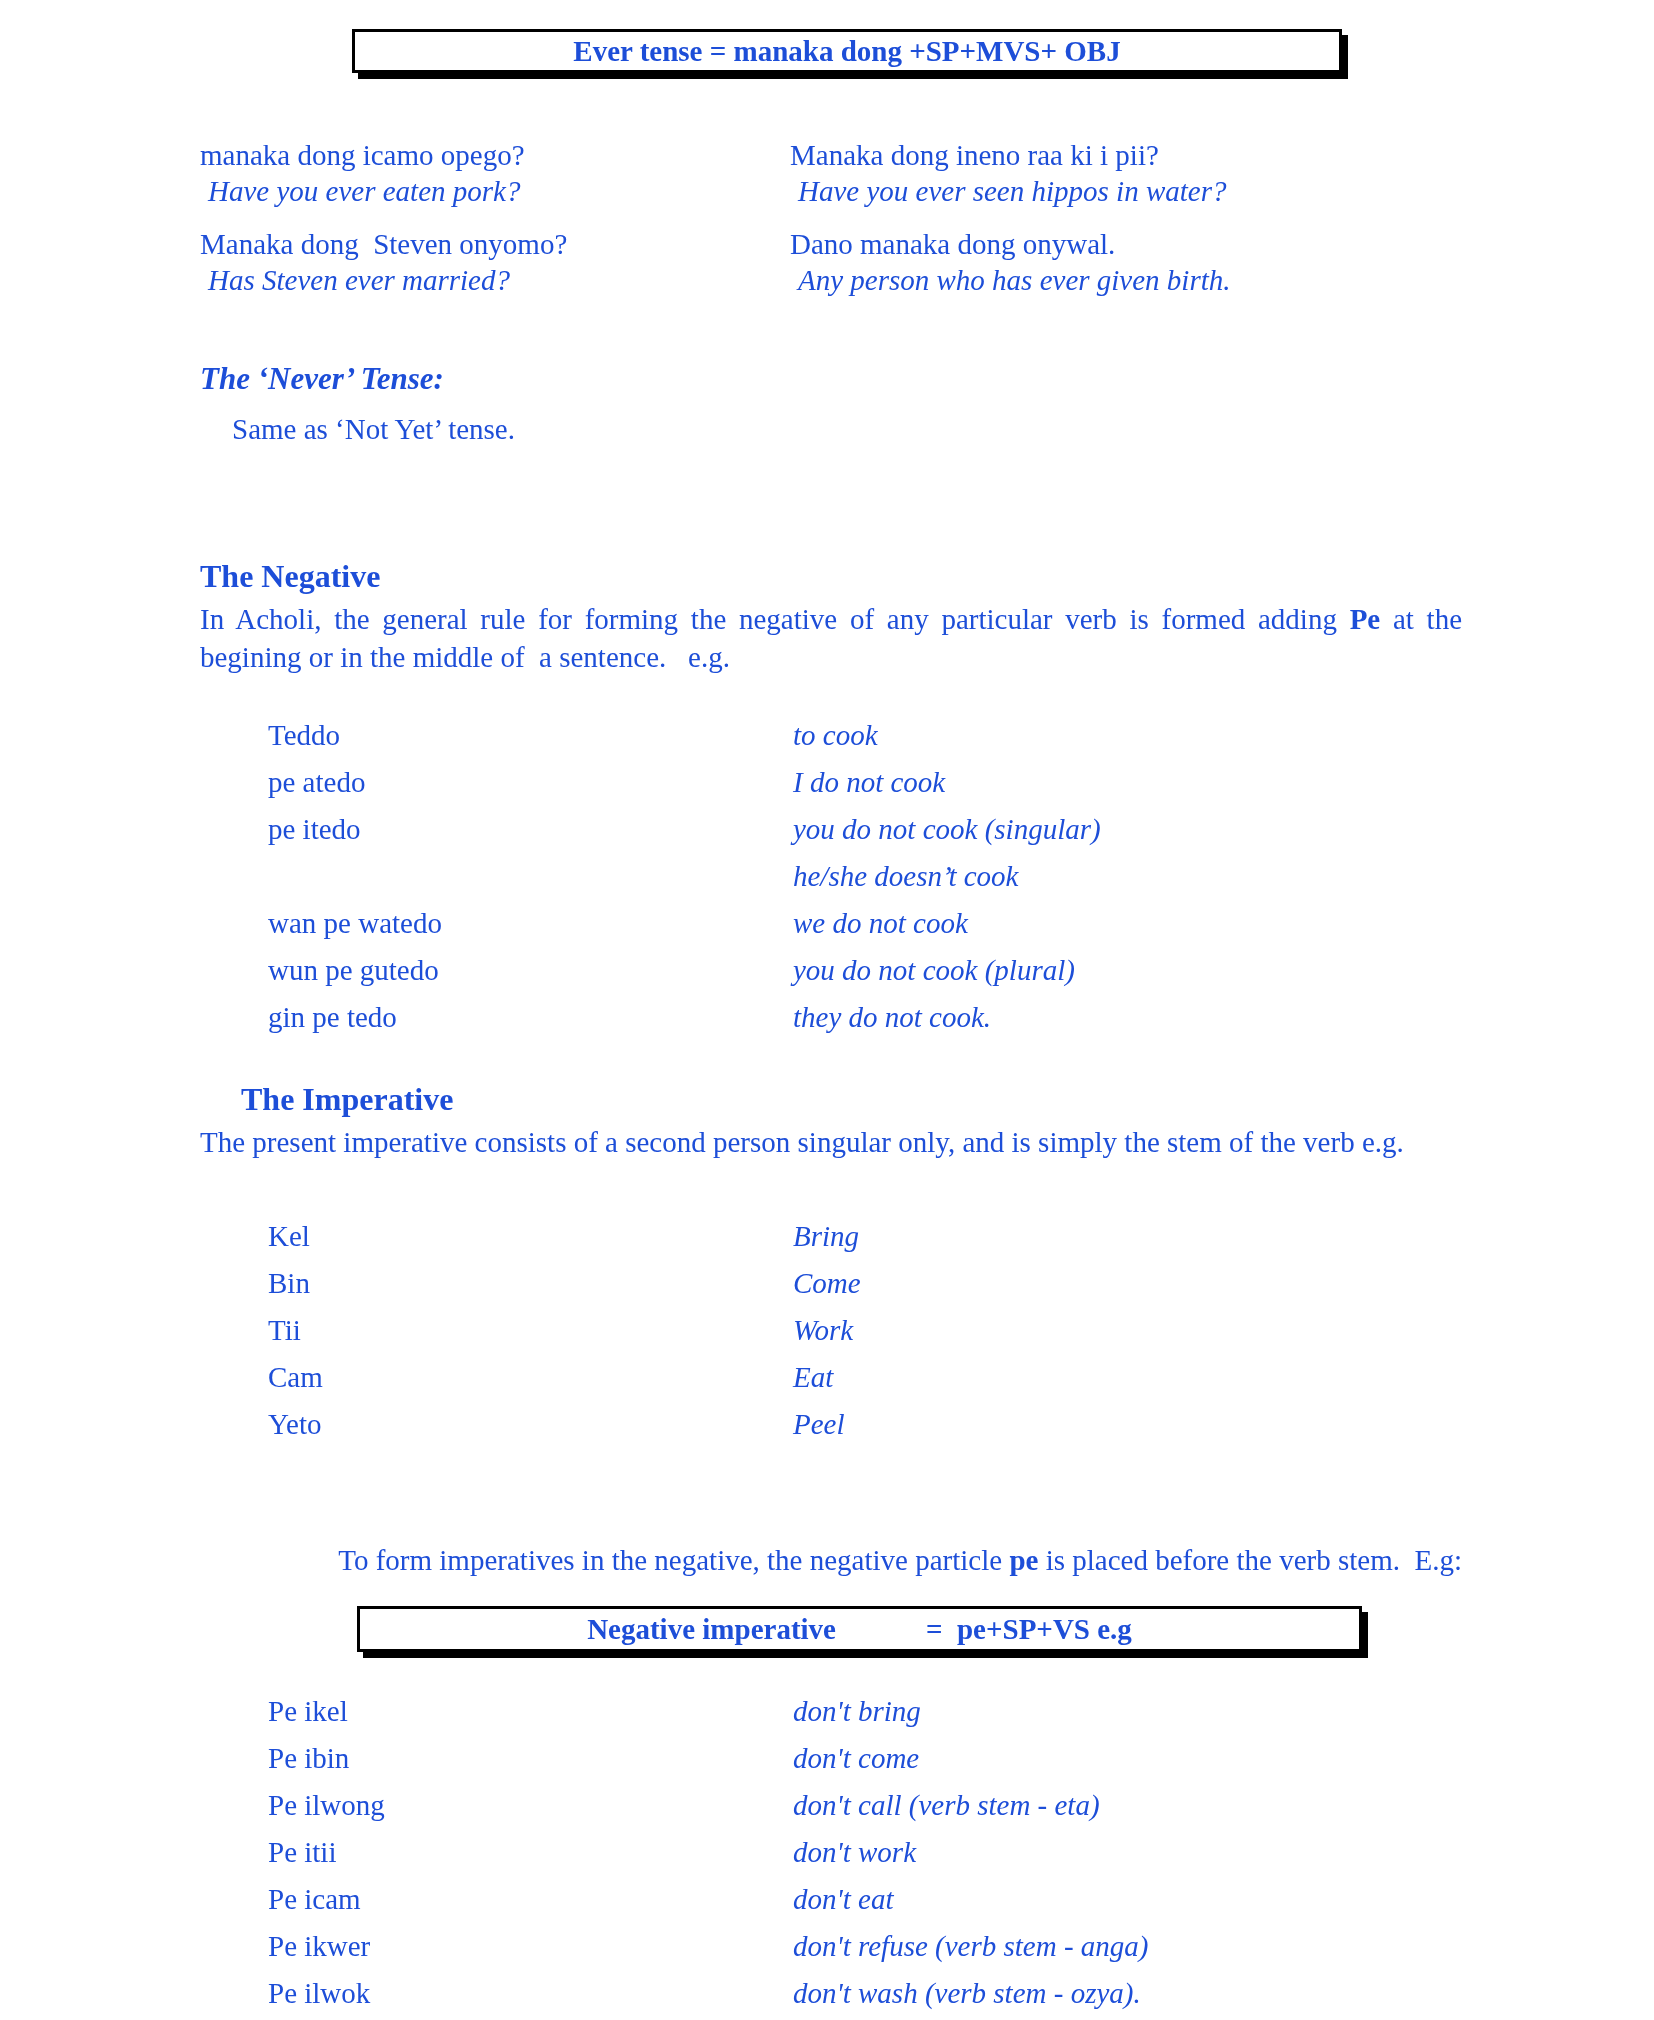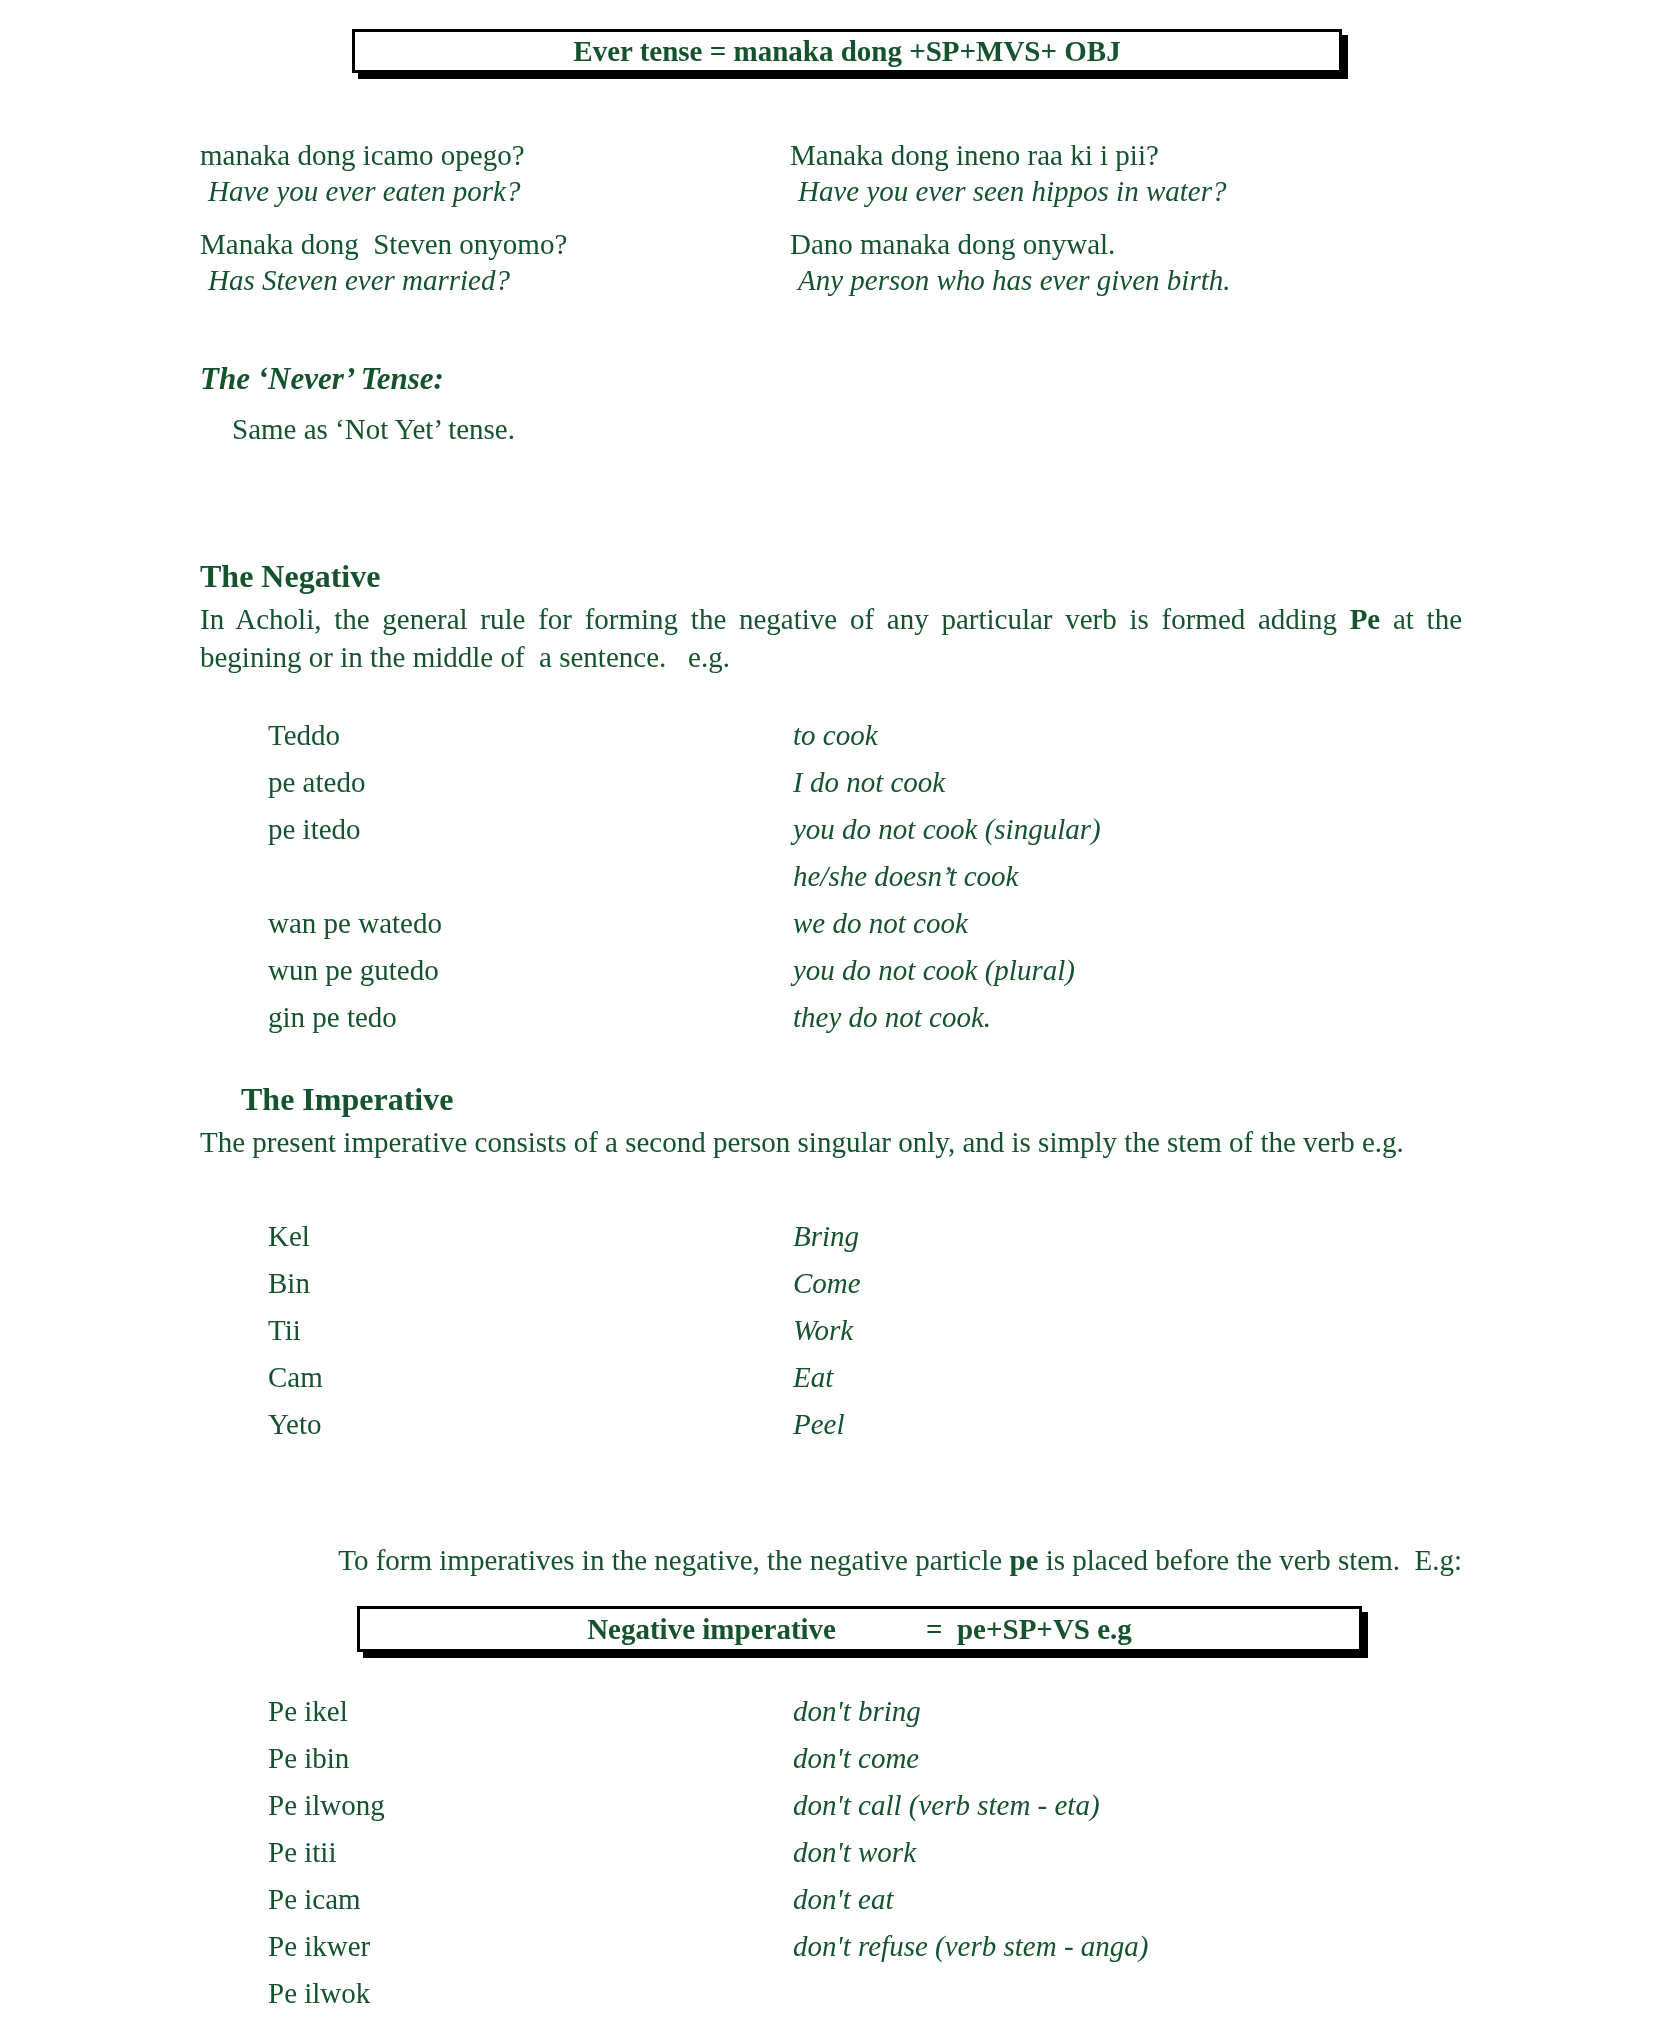--- a/index.html
+++ b/index.html
@@ -1,21 +1,21 @@
 <!DOCTYPE html>
 <html><head>
 <meta charset="utf-8">
 <style>
   html, body { margin: 0; padding: 0; background: #ffffff; }
   #page {
     position: relative;
     width: 1654px;
     height: 2020px;
     background: #ffffff;
-    color: #14532d;
+    color: #1d4ed8;
     font-family: "Liberation Serif", "DejaVu Serif", serif;
     font-size: 29px;
     overflow: hidden;
   }
   .abs { position: absolute; }
 
   
   .formula-box {
     position: absolute;
     border: 3px solid #000;
@@ -207,16 +207,17 @@
         <span class="ve">don't eat</span>
       </div>
 
       <div class="vrow">
         <span class="va">Pe ikwer</span>
         <span class="ve">don't refuse (verb stem - anga)</span>
       </div>
 
       <div class="vrow">
         <span class="va">Pe ilwok</span>
+        <span class="ve">don't wash (verb stem - ozya).</span>
       </div>
     </div>
 
 </div>
 
 </body></html>

